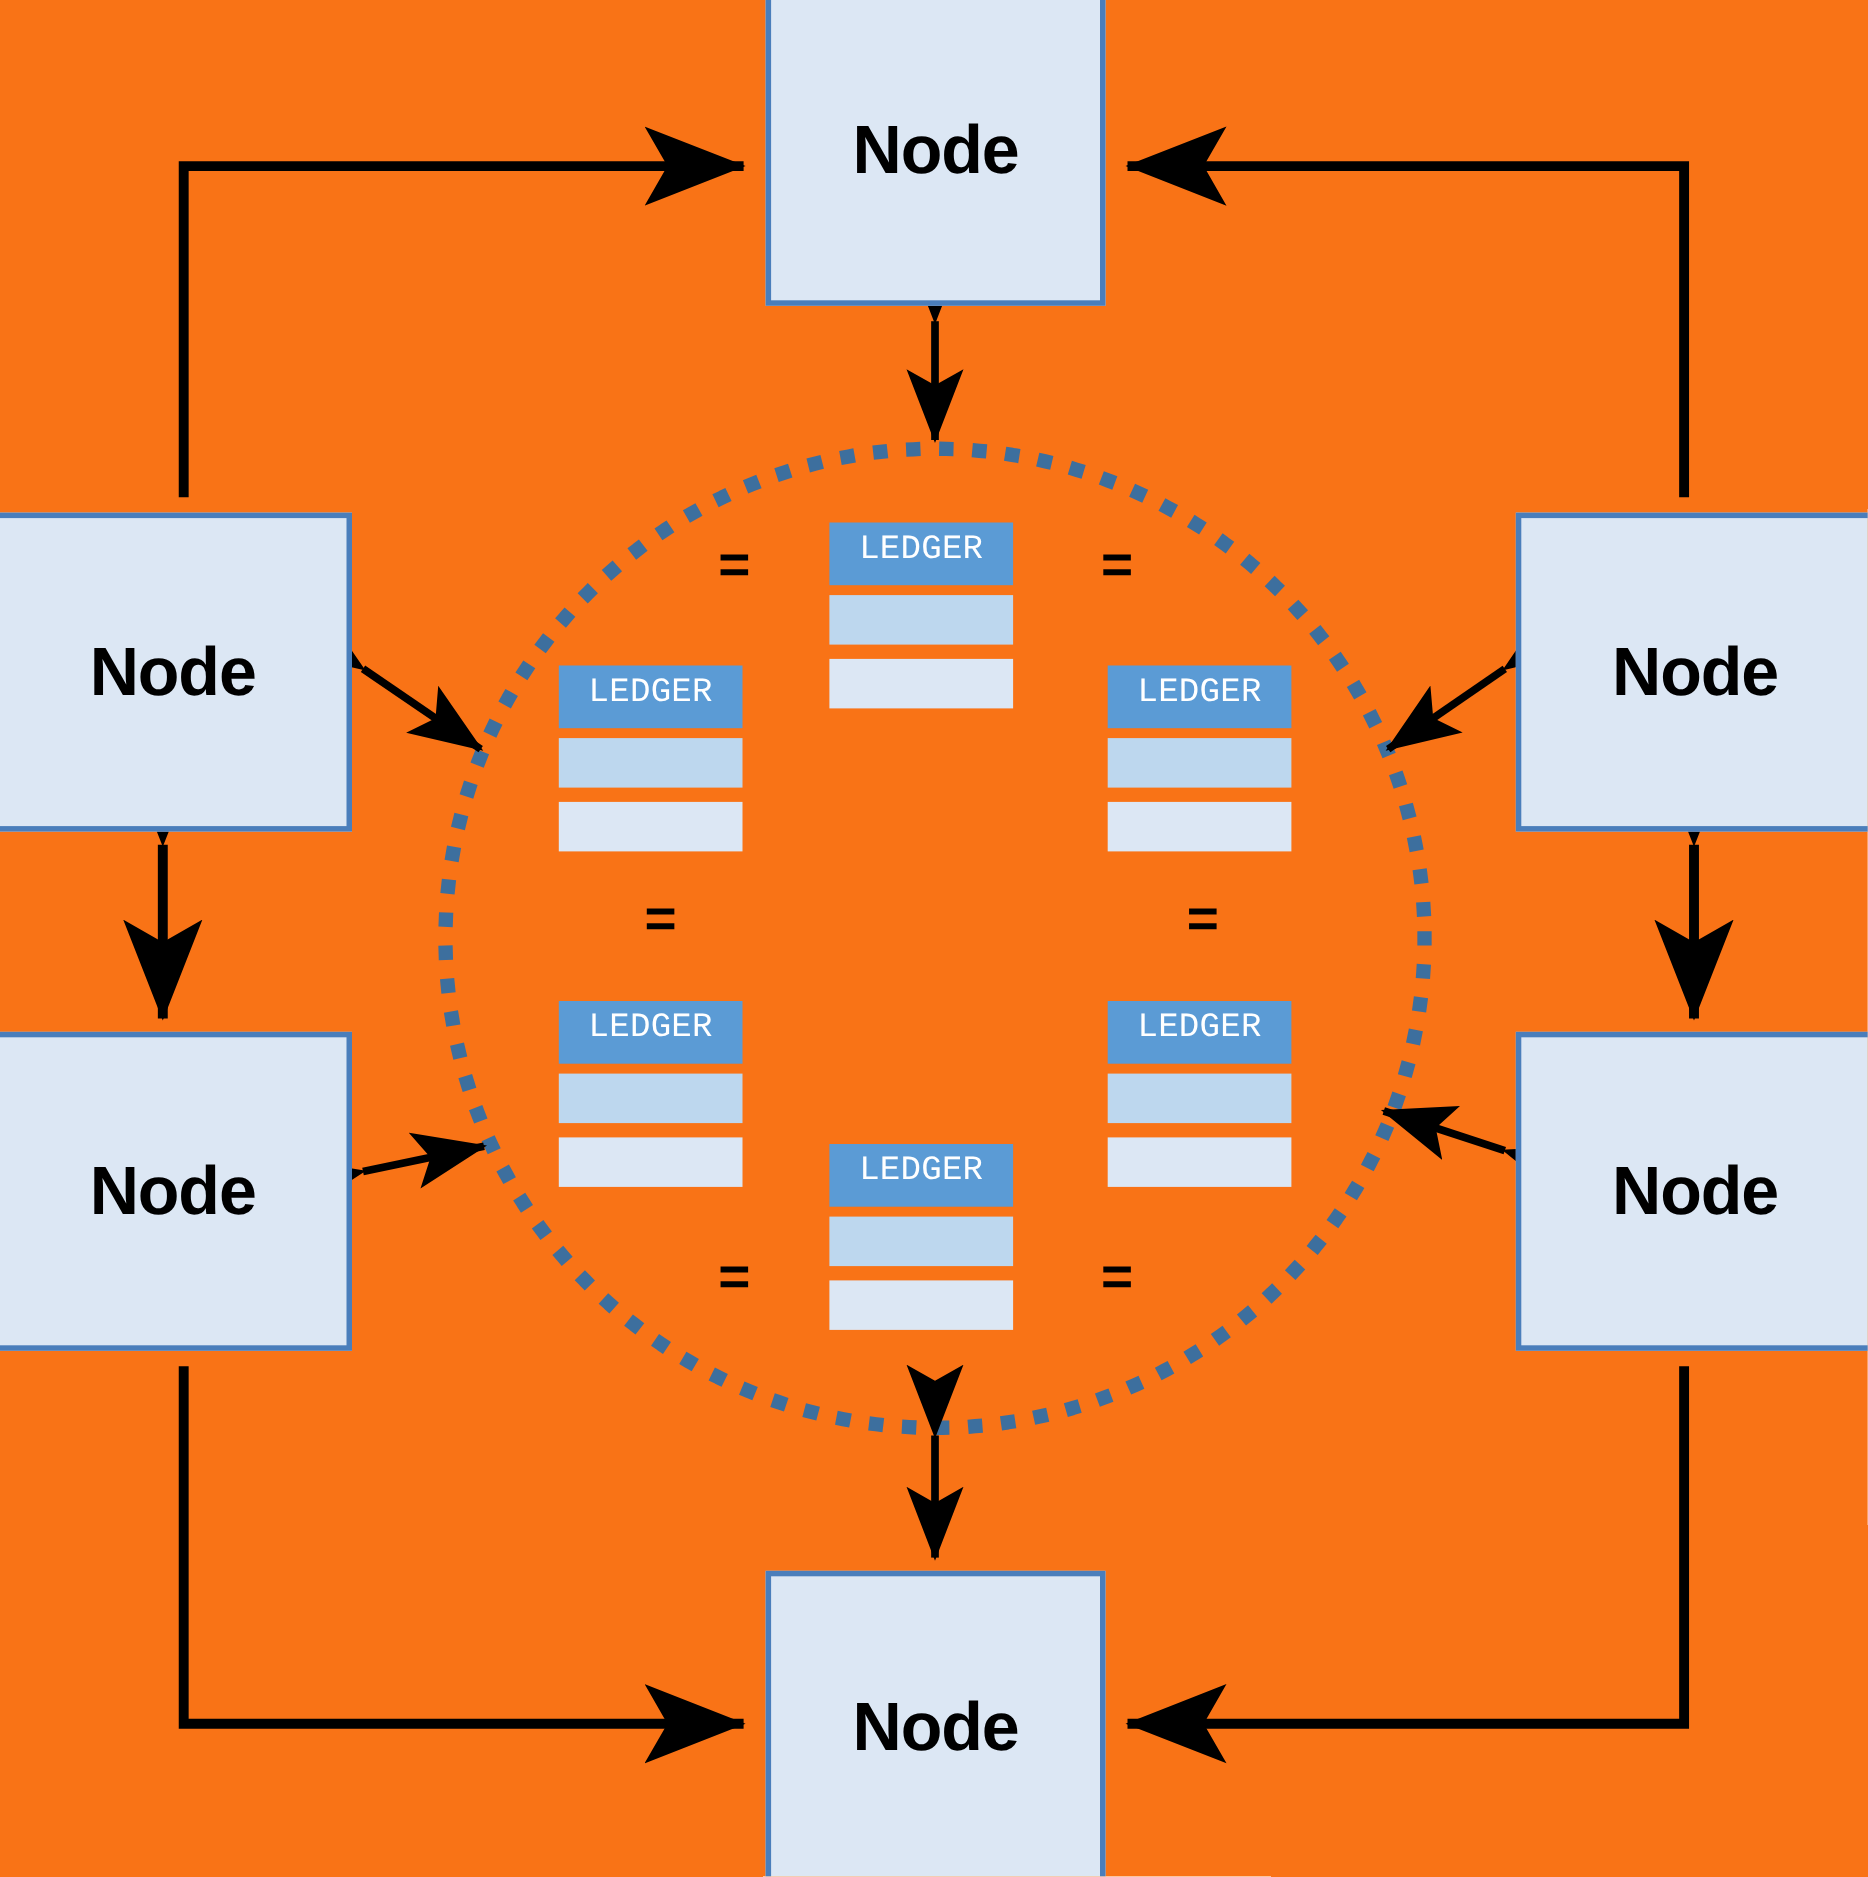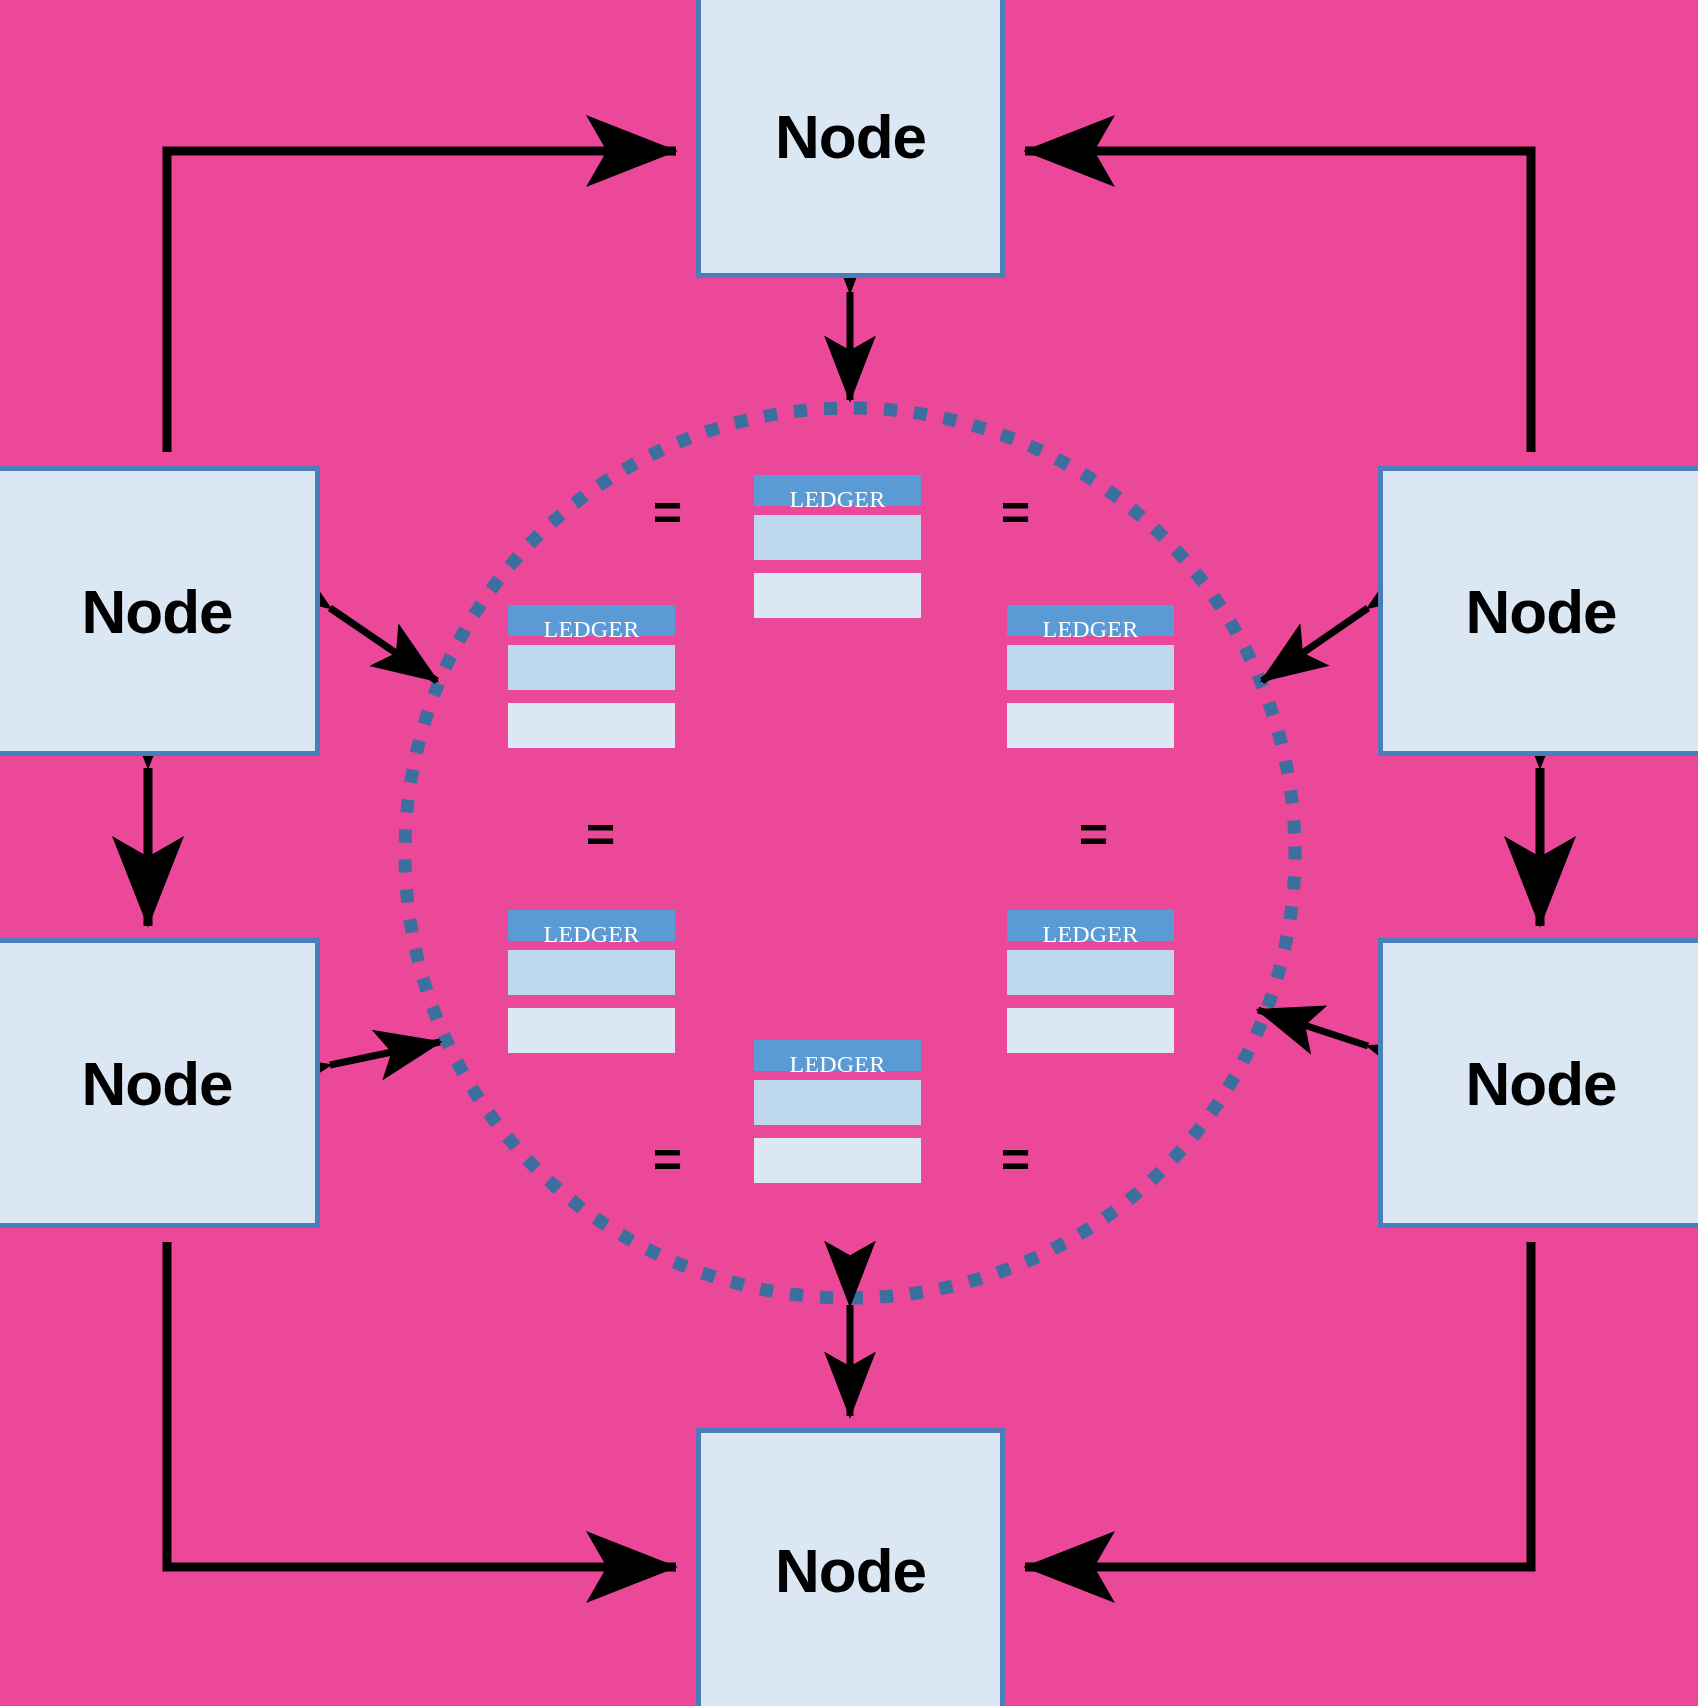--- a/index.html
+++ b/index.html
@@ -7,21 +7,21 @@
     padding: 0;
     background: #ffffff;
   }
   body {
     font-family: "Liberation Sans", sans-serif;
   }
   #canvas {
     position: relative;
     width: 1698px;
     height: 1706px;
-    background: #ec4899;
+    background: #f97316;
     overflow: hidden;
   }
   #arrows {
     position: absolute;
     left: 0;
     top: 0;
     width: 1698px;
     height: 1706px;
     pointer-events: none;
   }
@@ -41,25 +41,25 @@
     color: #000000;
     letter-spacing: -1px;
   }
   .ledger {
     position: absolute;
     width: 167px;
   }
   .ledger-head {
     background: #5b9bd5;
     color: #ffffff;
-    font-family: Liberation Serif, serif;
-    font-size: 24px;
+    font-family: Liberation Mono, monospace;
+    font-size: 31px;
     text-align: center;
     line-height: 49px;
-    height: 31px;
+    height: 57px;
     letter-spacing: 0.2px;
   }
   .ledger-row {
     height: 45px;
   }
   .ledger-row.mid {
     background: #bdd7ee;
     margin-top: 9px;
   }
   .ledger-row.low {

